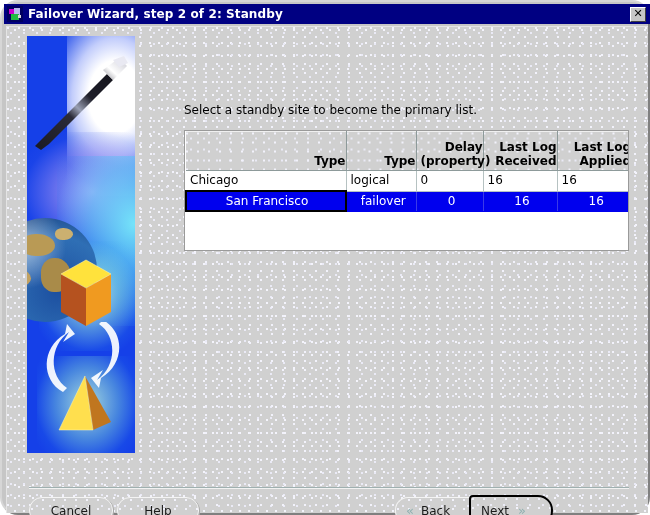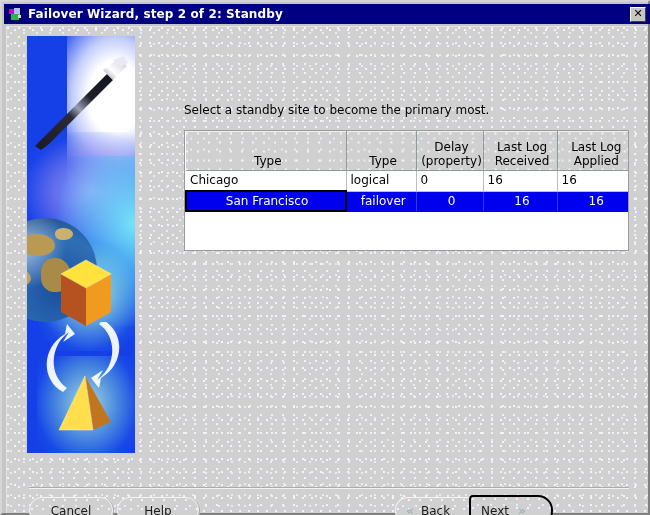--- a/index.html
+++ b/index.html
@@ -18,20 +18,21 @@
   #window {
     position: absolute;
     left: 0; top: 0;
     width: 650px; height: 515px;
     background: #c6c6c6;
     border-left: 2px solid #d6d6d6;
     border-top: 2px solid #d6d6d6;
     border-right: 2px solid #808080;
     border-bottom: 2px solid #808080;
     box-sizing: border-box;
+    border-radius: 18px;
   }
 
   
   #titlebar {
     position: absolute;
     left: 2px; top: 2px;
     width: 646px; height: 20px;
     background: #000082;
     display: flex;
     align-items: center;
@@ -218,22 +219,22 @@
     font-size: 12px;
   }
   table.grid th {
     background-color: #d0d0d0;
     background-image:
       radial-gradient(circle at 1px 1px, #f2f2fb 1px, transparent 1.2px),
       radial-gradient(circle at 5px 6px, #eaeaf6 1px, transparent 1.2px);
     background-size: 11px 9px, 13px 11px;
     height: 36px;
     vertical-align: bottom;
-    text-align: center;
-    font-weight: normal;
+    text-align: right;
+    font-weight: bold;
     color: #000000;
     padding: 0 0 2px 4px;
     border-right: 1px solid #8d9a9a;
     border-bottom: 1px solid #8d9a9a;
     border-top: 1px solid #f0f0f0;
     line-height: 14px;
   }
   table.grid th:last-child { border-right: none; }
   table.grid td {
     height: 19px;
@@ -401,21 +402,21 @@
         <polygon points="32,4 40,58 58,50" fill="#c0761f"></polygon>
         <polygon points="32,4 6,58 40,58" fill="none" stroke="#fff4b0" stroke-width="0.5"></polygon>
       </svg>
 
       <svg class="bn-layer" id="bn-arrows" viewBox="0 0 84 70">
         <path d="M58,2 C76,14 76,44 56,58 L62,48 L50,56 L58,66 L60,56 C84,42 84,10 62,-2 Z" fill="#ffffff" opacity="0.92"></path>
         <path d="M26,66 C8,54 8,24 28,10 L22,20 L34,12 L26,2 L24,12 C0,26 0,58 22,70 Z" fill="#ffffff" opacity="0.92"></path>
       </svg>
     </div>
 
-    <div id="intro2">Select a standby site to become the primary most.</div>
+    <div id="intro2">Select a standby site to become the primary list.</div>
 
     <div id="table-wrap">
       <table class="grid">
         <colgroup>
           <col class="col-name">
             <col class="col-type">
             <col class="col-delay">
           <col class="col-recv">
             <col class="col-appl">
         </colgroup>

